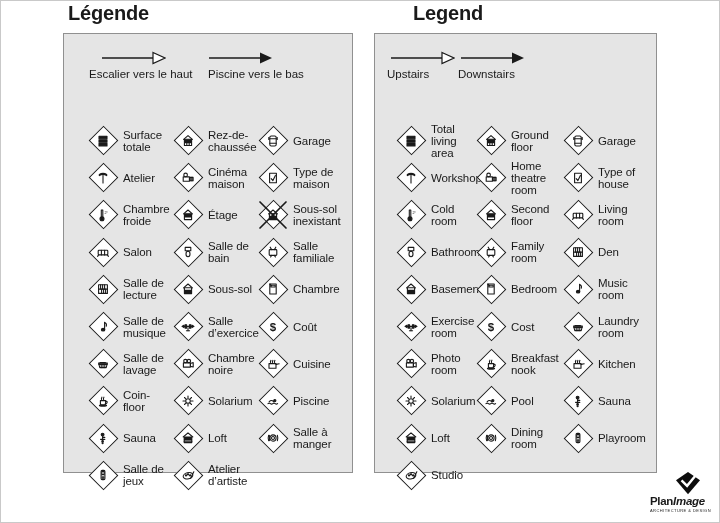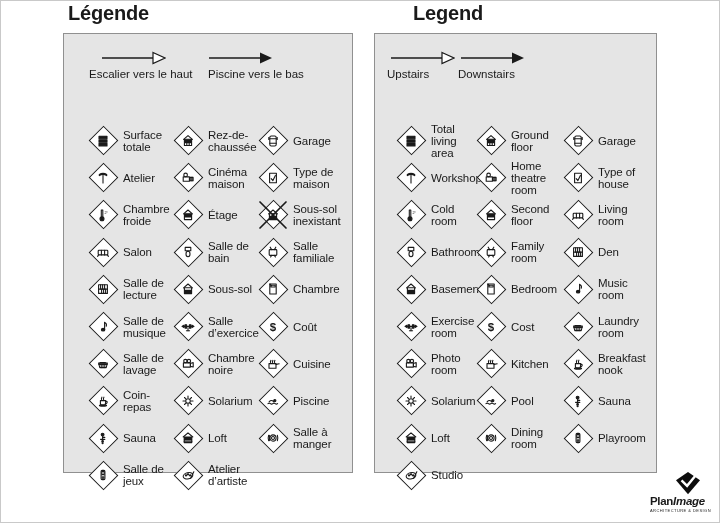--- a/index.html
+++ b/index.html
@@ -338,21 +338,21 @@
             <span class="sq"></span>
             <svg class="g" viewBox="0 0 16 16">
               <path d="M5.4,7.6 h5.2 v2.8 a2.6,2 0 0 1 -5.2,0 Z"></path>
               <path d="M10.6,8.1 q1.9,0 1.5,1.6 q-0.3,1.1 -1.8,0.9"></path>
               <path d="M6.6,6.4 Q6.1,5.4 6.9,4.2"></path>
               <path d="M8.6,6.4 Q8.1,5.4 8.9,4.2"></path>
               <ellipse cx="8" cy="12.5" rx="3.6" ry="0.7"></ellipse>
             </svg>
           </span>
           <span class="lbl">Coin-
-repas</span>
+floor</span>
         </div>
         <div class="item">
           <span class="dm">
             <span class="sq"></span>
             <svg class="g" viewBox="0 0 16 16">
               <circle cx="8" cy="8" r="2.3"></circle>
               <line x1="8" y1="3" x2="8" y2="4.6"></line>
               <line x1="8" y1="11.4" x2="8" y2="13"></line>
               <line x1="3" y1="8" x2="4.6" y2="8"></line>
               <line x1="11.4" y1="8" x2="13" y2="8"></line>
@@ -698,42 +698,42 @@
               <polygon points="10.4,7.6 13.2,6.6 13.2,11 10.4,10.4"></polygon>
             </svg>
           </span>
           <span class="lbl">Photo
 room</span>
         </div>
         <div class="item">
           <span class="dm">
             <span class="sq"></span>
             <svg class="g" viewBox="0 0 16 16">
+              <path d="M5.4,7.6 h5.2 v2.8 a2.6,2 0 0 1 -5.2,0 Z"></path>
+              <path d="M10.6,8.1 q1.9,0 1.5,1.6 q-0.3,1.1 -1.8,0.9"></path>
+              <path d="M6.6,6.4 Q6.1,5.4 6.9,4.2"></path>
+              <path d="M8.6,6.4 Q8.1,5.4 8.9,4.2"></path>
+              <ellipse cx="8" cy="12.5" rx="3.6" ry="0.7"></ellipse>
+            </svg>
+          </span>
+          <span class="lbl">Breakfast
+nook</span>
+        </div>
+        <div class="item">
+          <span class="dm">
+            <span class="sq"></span>
+            <svg class="g" viewBox="0 0 16 16">
               <rect x="4" y="7.6" width="7" height="4.6"></rect>
               <line x1="11" y1="8.4" x2="14.2" y2="7.8"></line>
               <path d="M5.6,6.6 Q5.1,5.6 5.9,4.4"></path>
               <path d="M7.6,6.6 Q7.1,5.6 7.9,4.4"></path>
               <path d="M9.6,6.6 Q9.1,5.6 9.9,4.4"></path>
             </svg>
           </span>
           <span class="lbl">Kitchen</span>
-        </div>
-        <div class="item">
-          <span class="dm">
-            <span class="sq"></span>
-            <svg class="g" viewBox="0 0 16 16">
-              <path d="M5.4,7.6 h5.2 v2.8 a2.6,2 0 0 1 -5.2,0 Z"></path>
-              <path d="M10.6,8.1 q1.9,0 1.5,1.6 q-0.3,1.1 -1.8,0.9"></path>
-              <path d="M6.6,6.4 Q6.1,5.4 6.9,4.2"></path>
-              <path d="M8.6,6.4 Q8.1,5.4 8.9,4.2"></path>
-              <ellipse cx="8" cy="12.5" rx="3.6" ry="0.7"></ellipse>
-            </svg>
-          </span>
-          <span class="lbl">Breakfast
-nook</span>
         </div>
         <div class="item">
           <span class="dm">
             <span class="sq"></span>
             <svg class="g" viewBox="0 0 16 16">
               <circle cx="8" cy="8" r="2.3"></circle>
               <line x1="8" y1="3" x2="8" y2="4.6"></line>
               <line x1="8" y1="11.4" x2="8" y2="13"></line>
               <line x1="3" y1="8" x2="4.6" y2="8"></line>
               <line x1="11.4" y1="8" x2="13" y2="8"></line>

